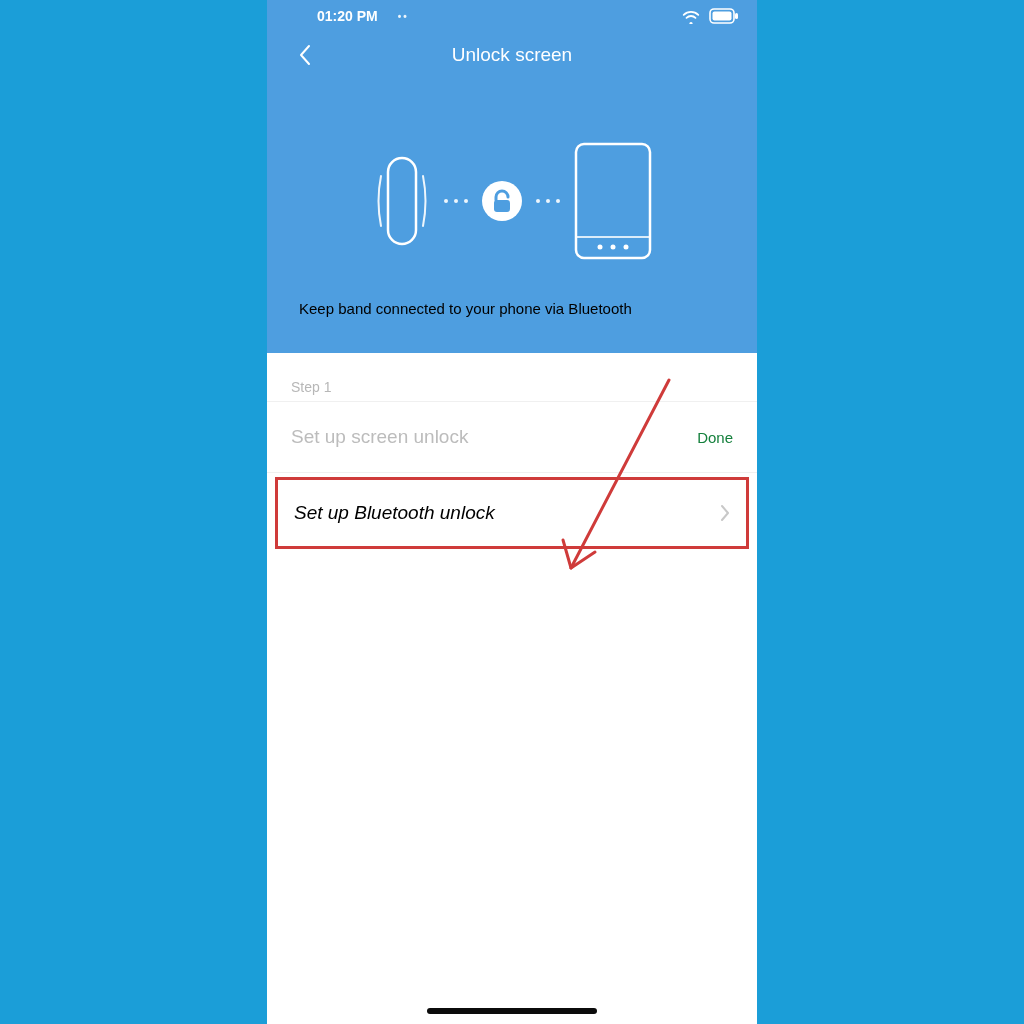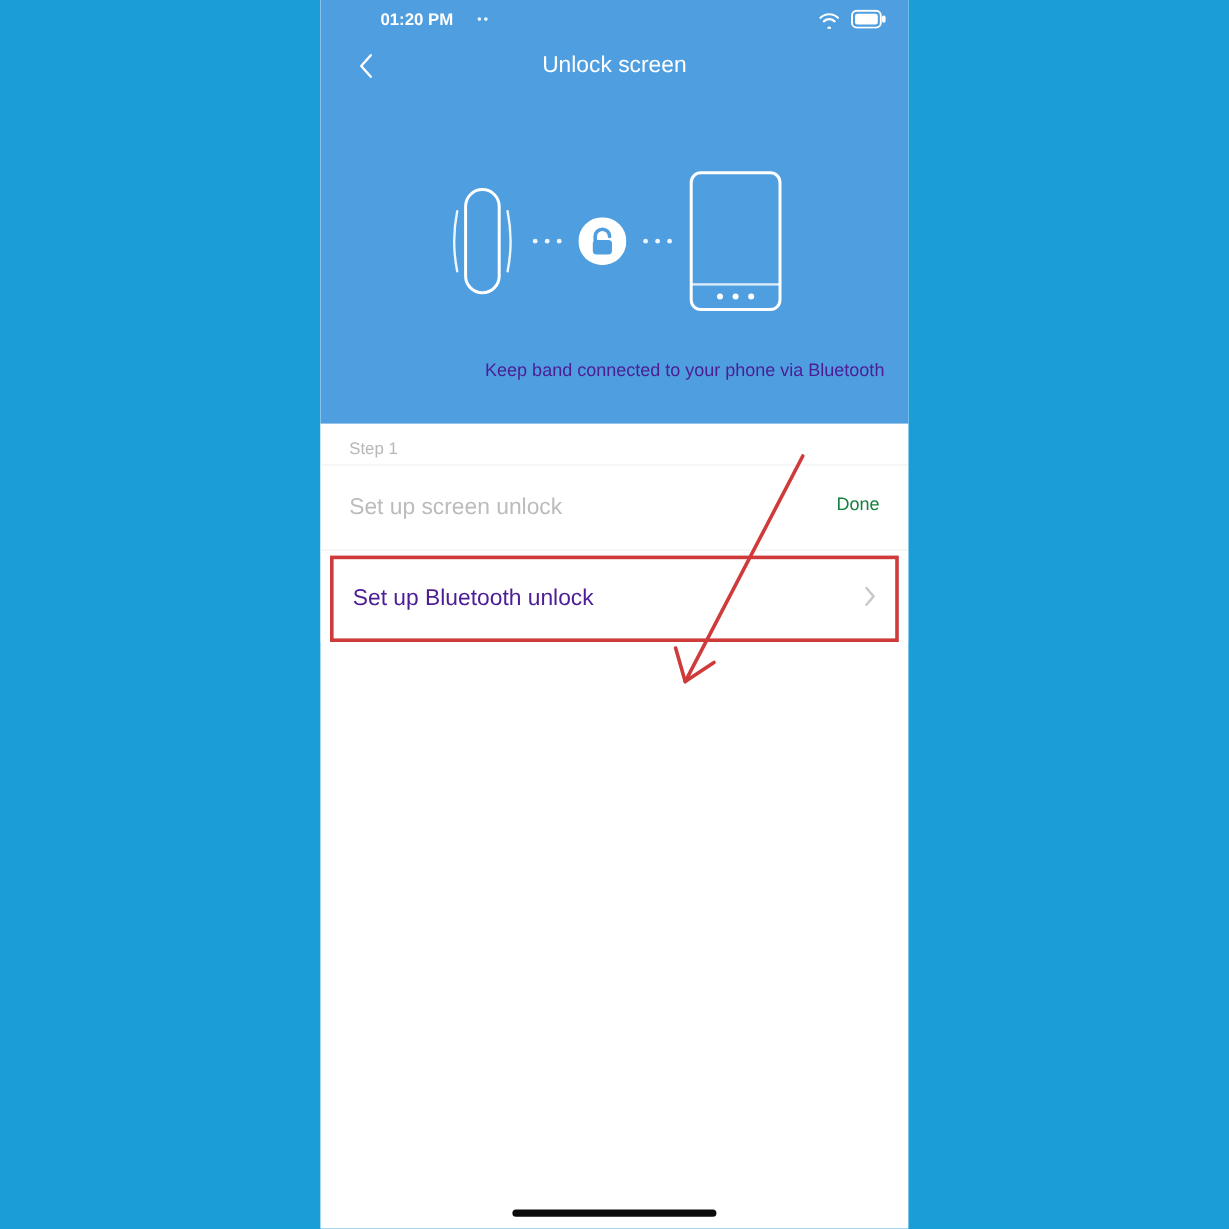--- a/index.html
+++ b/index.html
@@ -58,52 +58,54 @@
   .illustration {
     display:flex;
     align-items:center;
     justify-content:center;
     gap: 14px;
     padding: 60px 0 40px;
   }
   .illu-dots { display:flex; gap:6px; }
   .illu-dots span { width:4px; height:4px; border-radius:50%; background:#ffffff; opacity:.9; }
   .hero-caption {
-    text-align:right;
+    text-align:left;
     font-size:15px;
-    color:#4c1d95;
+    color:#000000;
     font-weight:300;
-    padding: 0 20px;
+    padding: 0 32px;
   }
   .content { background:#ffffff; }
   .step-label {
-    padding: 12px 24px 6px;
+    padding: 26px 24px 6px;
     font-size: 14px;
     color: #b7b7b7;
     border-bottom: 1px solid #f0f0f0;
   }
   .row {
     display:flex;
+    align-items:center;
     justify-content:space-between;
     padding: 24px 24px;
     font-size: 19px;
   }
   .row1 {
     color:#bcbcbc;
     border-bottom: 1px solid #f0f0f0;
   }
   .row1 .done { font-size:15px; color:#15803d; }
   .row2-wrap {
     margin: 4px 8px;
     border: 3px solid #cf3b3a;
     position: relative;
   }
   .row2 {
-    color:#4c1d95;
+    color:#000000;
     padding: 22px 16px;
+    font-style: italic;
   }
   .chev { color:#c8c8c8; }
   .chev svg { display:block; }
   .annotation-arrow {
     position:absolute;
     left: 284px;
     top: 376px;
     pointer-events:none;
   }
   .home-indicator {

